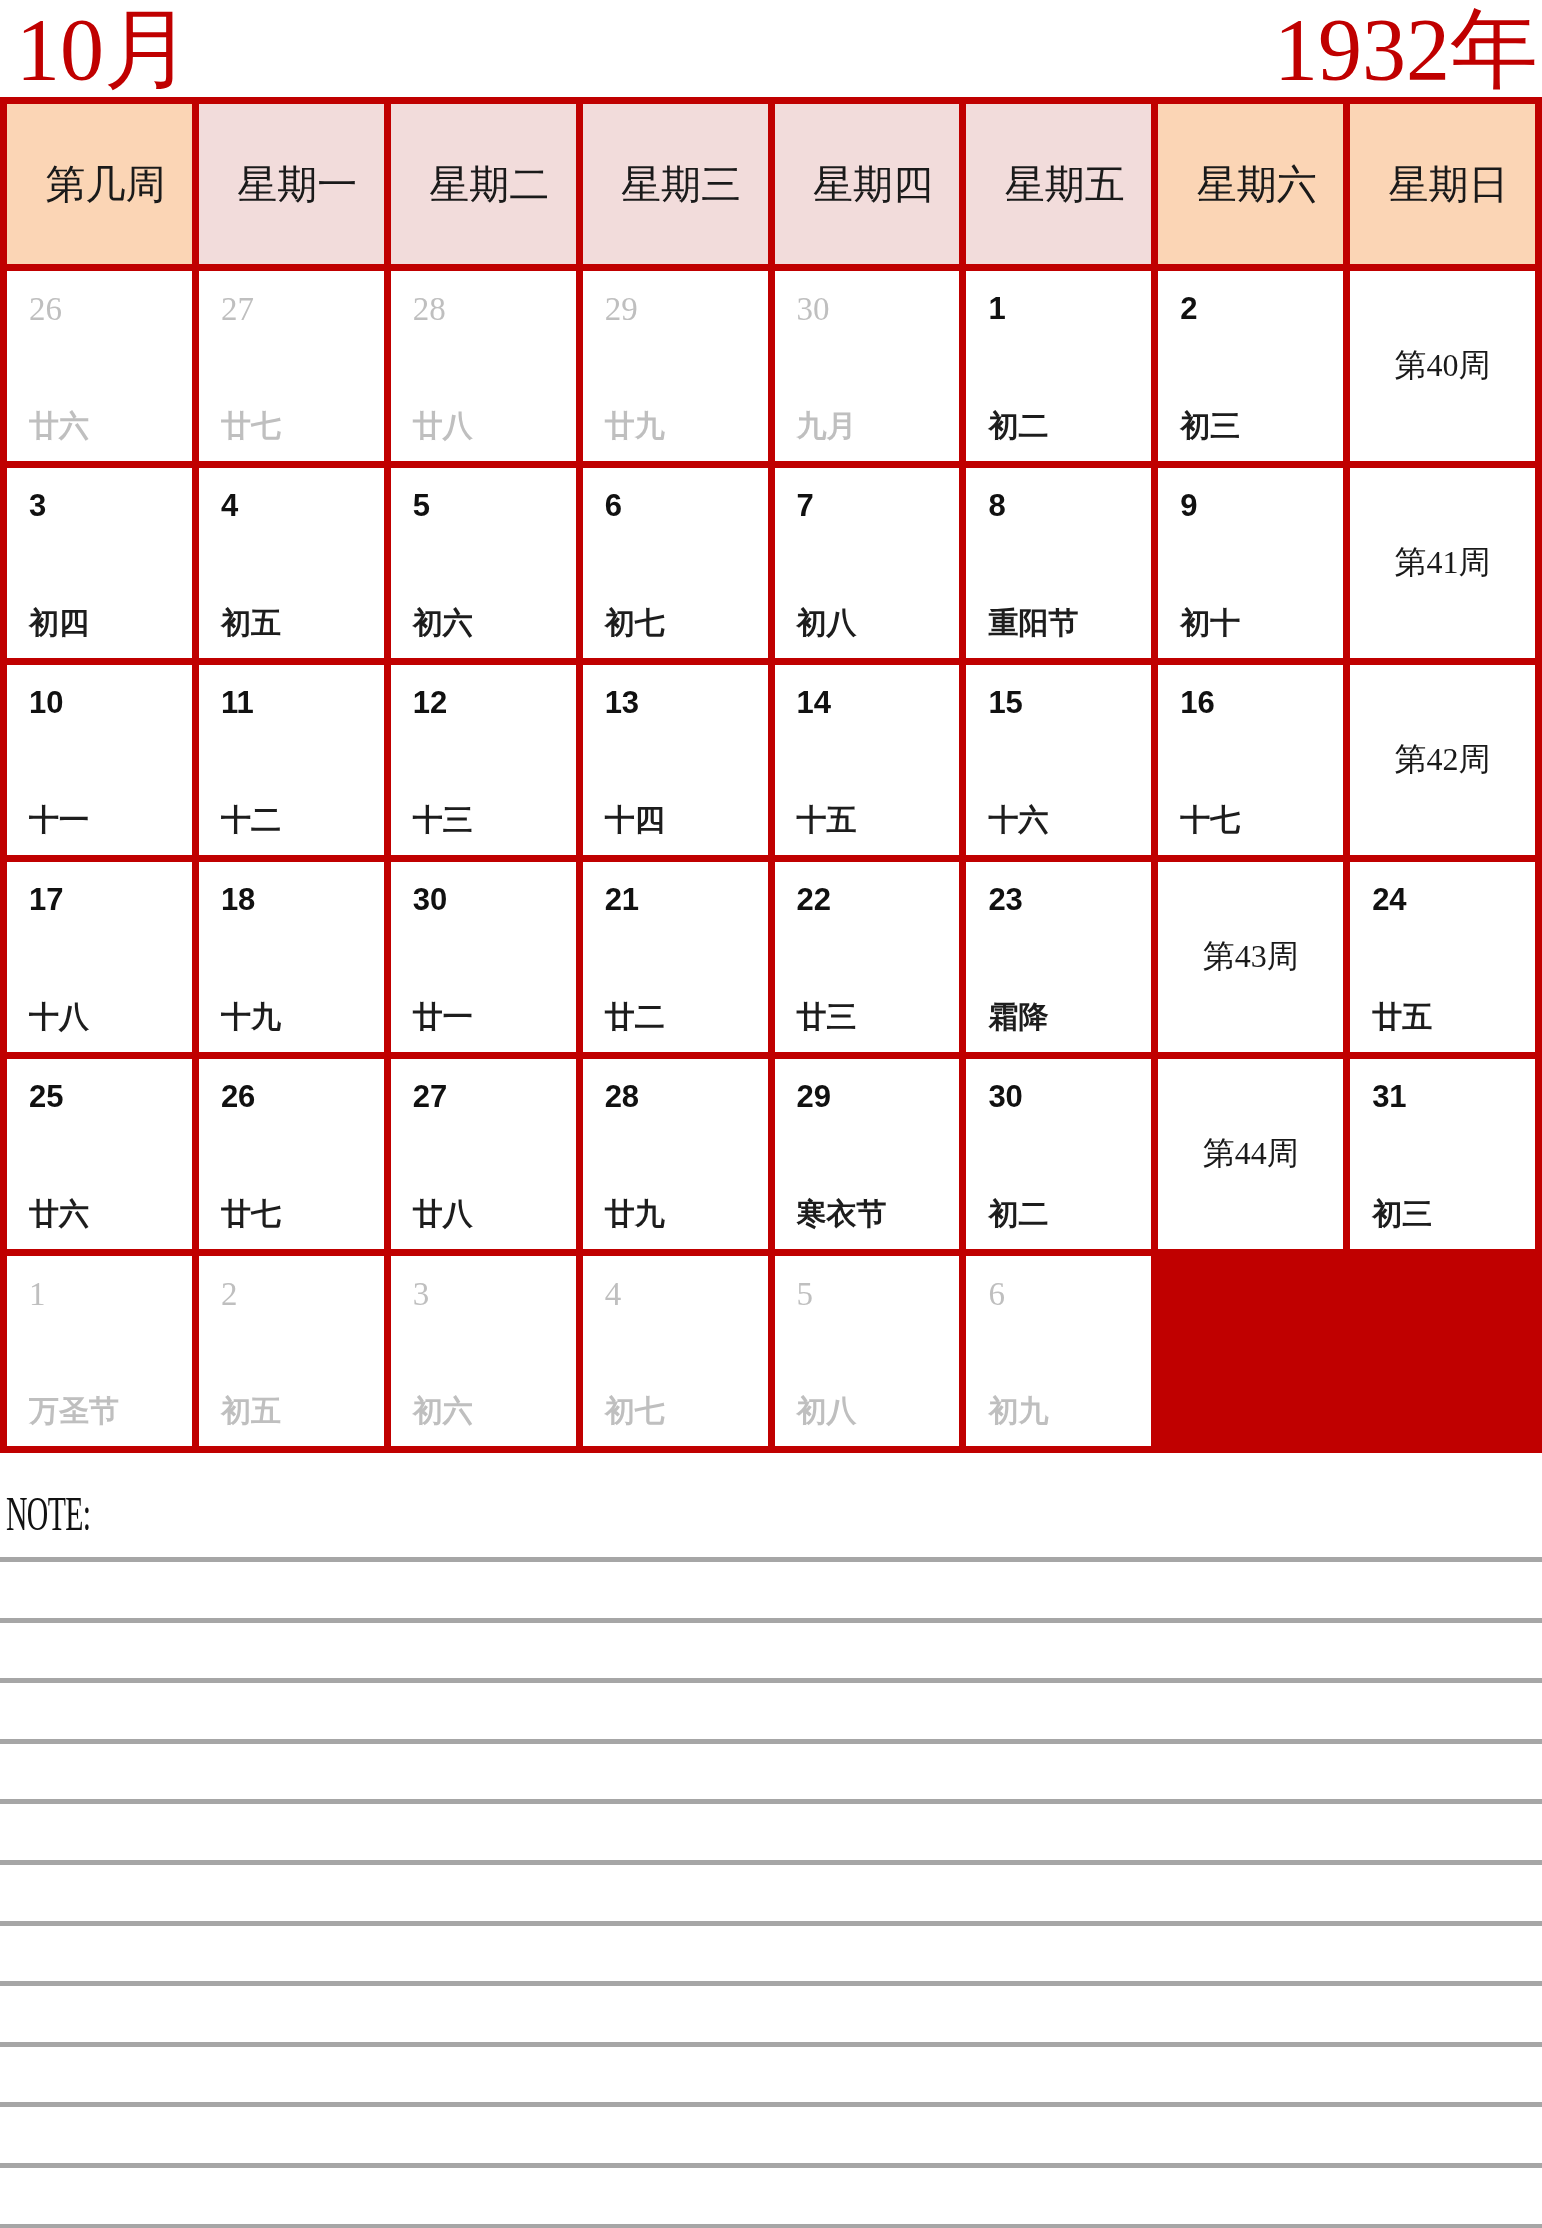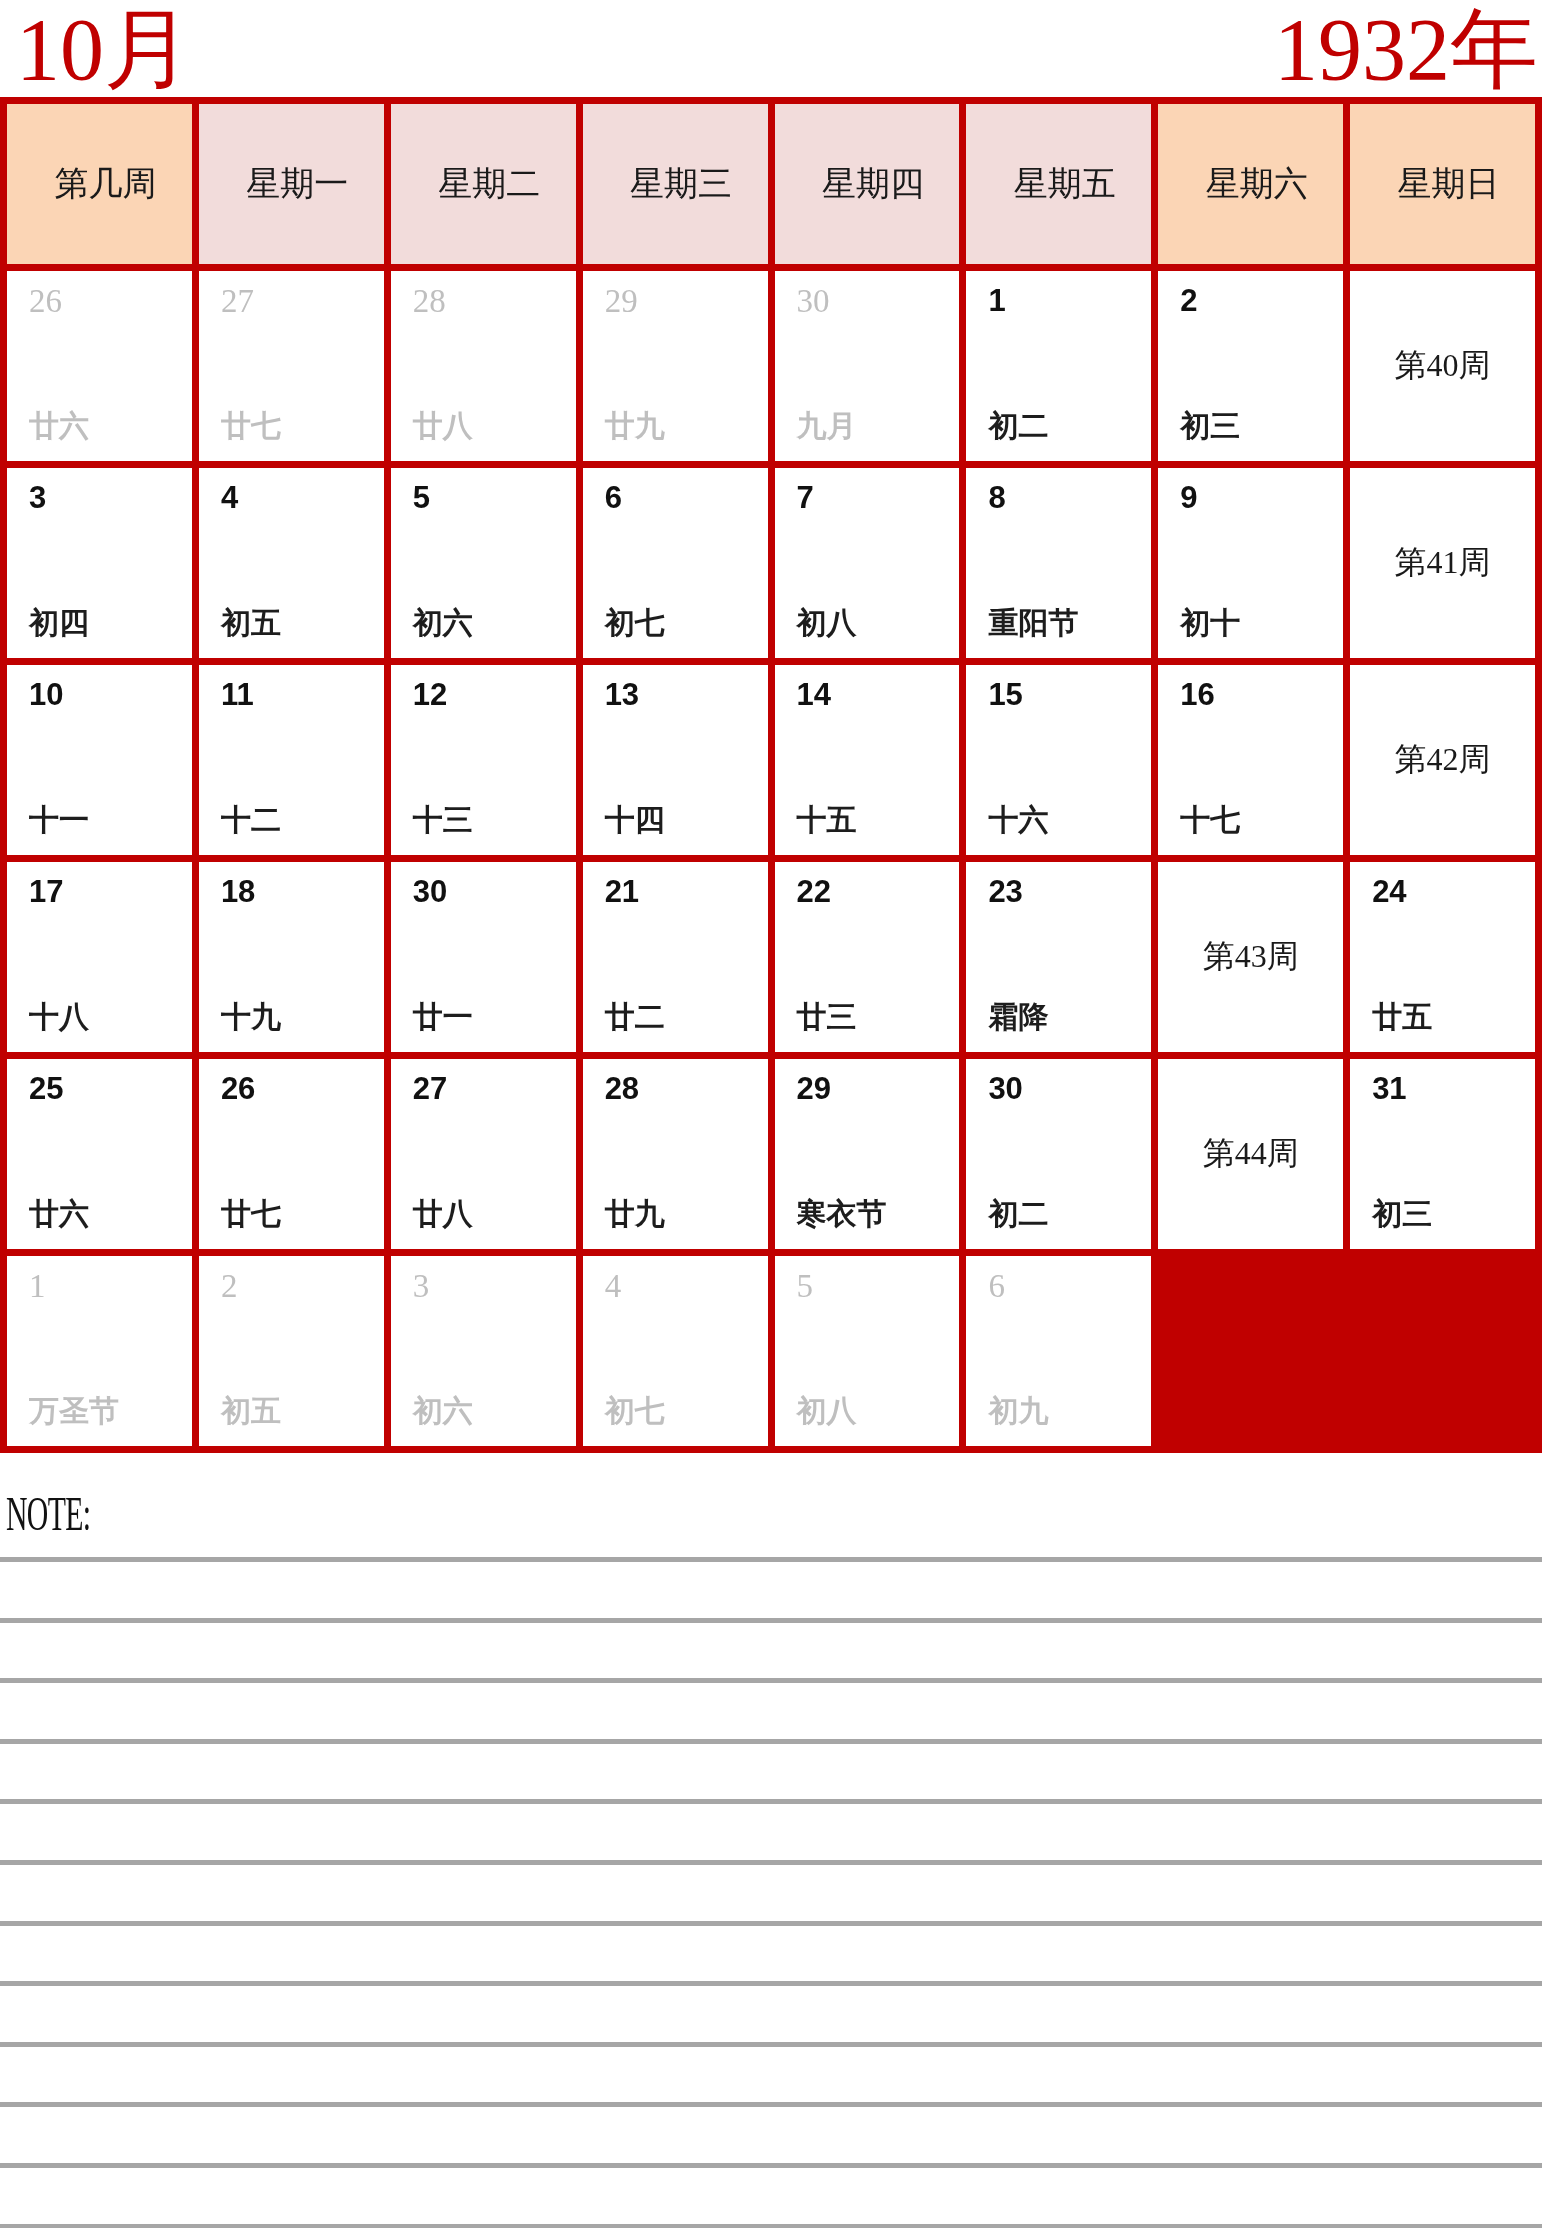--- a/index.html
+++ b/index.html
@@ -12,26 +12,26 @@
   .year-title  { position:absolute; top:-10px; right:4px; font-size:88px; color:#c00000;
                  font-family:"Liberation Serif","DejaVu Serif",serif; }
 
   
   .calendar { position:absolute; top:97px; left:0; width:1542px;
               display:grid; grid-template-columns:repeat(8,1fr);
               grid-template-rows:160px repeat(6,190px);
               gap:7px; padding:7px; background:#c00000; }
   .cell { background:#ffffff; position:relative; }
   .hdr  { display:flex; align-items:center; justify-content:center;
-          font-size:34px; color:#1a1a1a;padding-left:12px; }
+          font-size:40px; color:#1a1a1a;padding-left:12px; }
   .hdr.orange { background:#fbd5b5; }
   .hdr.pink   { background:#f2dcdb; }
   .week-label { display:flex; align-items:center; justify-content:center;
                 font-size:32px; color:#1a1a1a; }
-  .num { position:absolute; top:12px; left:22px; font-size:31px; font-weight:bold;
+  .num { position:absolute; top:20px; left:22px; font-size:31px; font-weight:bold;
          color:#111111; font-family:"Liberation Sans","DejaVu Sans",sans-serif; }
   .lunar { position:absolute; bottom:14px; left:22px; font-size:30px; color:#1d1d1d;
            font-family:"Liberation Serif","DejaVu Serif",serif;font-weight:bold; }
   .day.out .num { color:#bfbfbf; font-weight:normal;
                   font-family:"Liberation Serif","DejaVu Serif",serif; font-size:33px; }
   .day.out .lunar { color:#bfbfbf; }
 
   
   .note-label { position:absolute; left:6px; top:1486px; font-size:48px; color:#111;
                 font-family:"Liberation Serif","DejaVu Serif",serif;

